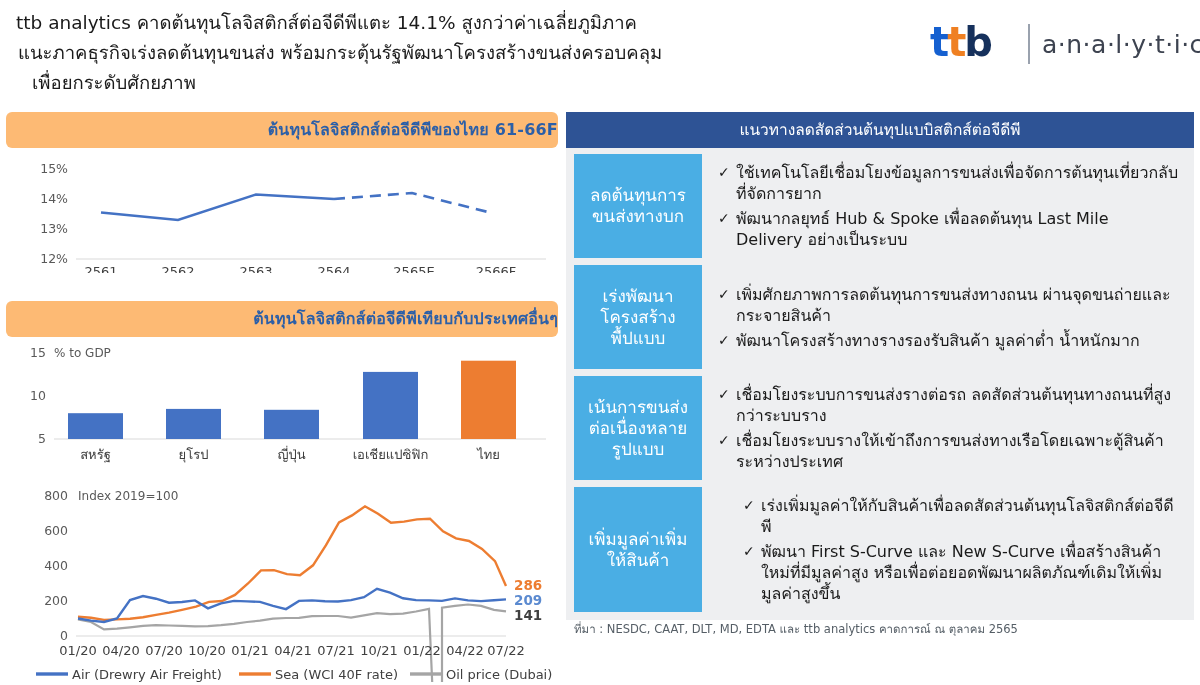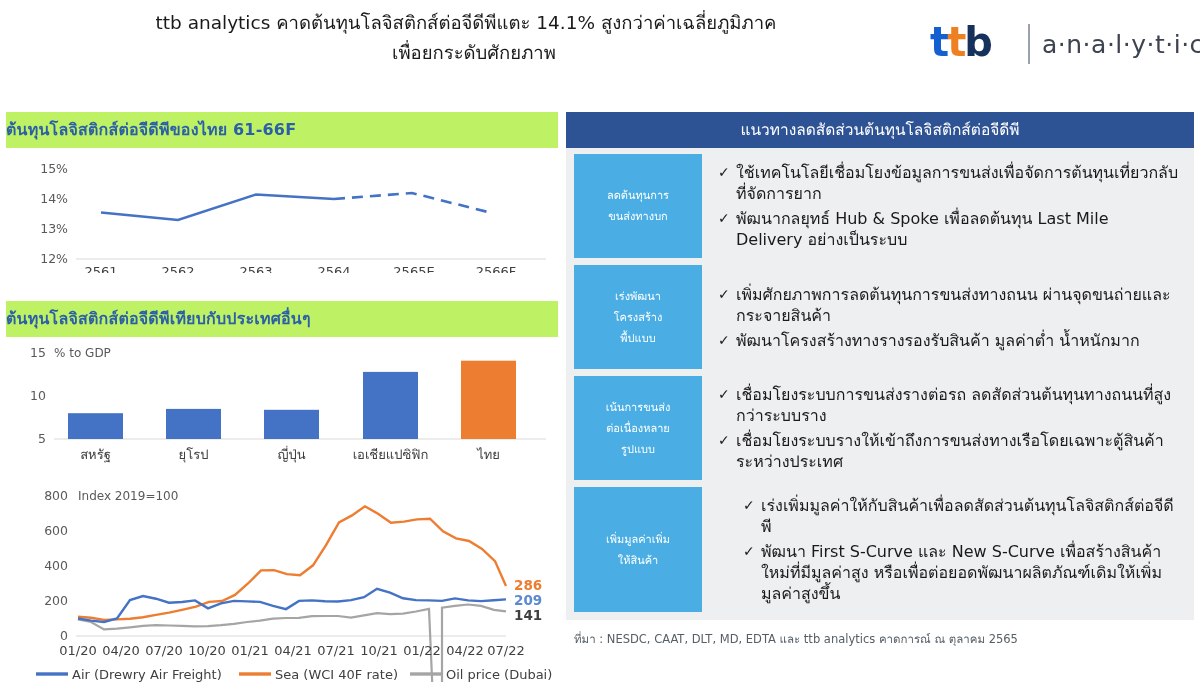--- a/index.html
+++ b/index.html
@@ -5,70 +5,71 @@
   html,body{margin:0;padding:0;}
   body{
     width:1200px;height:685px;background:#ffffff;
     font-family:"DejaVu Sans","Liberation Sans",sans-serif;
     overflow:hidden;position:relative;
   }
   
   #header{position:absolute;left:0;top:0;width:1200px;height:110px;}
   #headline{position:absolute;left:16px;top:8px;width:900px;
     font-size:18.5px;line-height:30px;color:#1a1a1a;font-weight:400;}
-  #headline div{white-space:nowrap;text-align:center;}
+  #headline div{white-space:nowrap;}
   #headline .l2{padding-left:2px;}
   #headline .l3{padding-left:16px;}
   #logo{position:absolute;left:930px;top:20px;width:250px;height:52px;}
   #logo-mark{position:absolute;left:0;top:0;font-size:40px;line-height:44px;
     font-weight:700;letter-spacing:-2px;font-family:"DejaVu Sans",sans-serif;}
   #logo-mark .t1{color:#1560d0;}
   #logo-mark .t2{color:#ef8022;}
   #logo-mark .b1{color:#16315c;}
   #logo-div{position:absolute;left:98px;top:4px;width:2px;height:40px;background:#9aa2ae;}
   #logo-word{position:absolute;left:112px;top:10px;font-size:25px;color:#3d4350;
     letter-spacing:.5px;font-weight:400;}
   
   #left{position:absolute;left:6px;top:112px;width:552px;height:570px;}
   .panel-title{
-    background:#bef264;color:#2b5fa8;text-align:left;
-    font-size:16px;font-weight:700;padding:5px 0 6px 0;letter-spacing:.2px;
+    background:#fdba74;color:#2b5fa8;text-align:right;
+    font-size:16px;font-weight:700;padding:5px 0 6px 0;letter-spacing:.2px;border-radius:6px;
   }
   .chart-box{position:relative;background:#fff;}
   .axis-label{fill:#595959;font-size:12px;font-family:"DejaVu Sans",sans-serif;}
   .tick-label{fill:#595959;font-size:12.5px;font-family:"DejaVu Sans",sans-serif;}
   .cat-label{fill:#404040;font-size:13px;font-family:"DejaVu Sans",sans-serif;}
   .val-label{font-size:13.5px;font-weight:700;font-family:"DejaVu Sans",sans-serif;}
   
   #right{position:absolute;left:566px;top:112px;width:628px;height:570px;}
   #right-title{
     background:#2e5395;color:#ffffff;text-align:center;
     font-size:15.5px;font-weight:400;padding:5px 0 6px 0;
   }
   #cards{background:#eeeff1;padding:6px 0 8px 0;}
   .card{display:flex;align-items:stretch;margin-bottom:7px;}
   .card:last-child{margin-bottom:0;gap:25px;}
   .card-label{
     width:128px;min-height:104px;background:#4aaee4;color:#ffffff;
     display:flex;align-items:center;justify-content:center;text-align:center;
-    font-size:11px;line-height:21px;margin-left:8px;flex:0 0 128px;
+    font-size:17px;line-height:21px;margin-left:8px;flex:0 0 128px;
   }
   .card-body{flex:1;padding:6px 14px 6px 16px;display:flex;
     flex-direction:column;justify-content:center;}
   .bullet{display:flex;align-items:flex-start;margin:2px 0;}
   .check{color:#1a1a1a;font-size:14px;line-height:21px;flex:0 0 18px;}
   .btext{color:#1a1a1a;font-size:16px;line-height:21px;}
-  #source{margin-top:10px;padding-left:8px;font-size:11.5px;color:#555e66;}
+  #source{padding-left:8px;font-size:11.5px;color:#555e66;}
 </style>
 </head>
 <body>
 
 <div id="header">
   <div id="headline">
     <div class="l1">ttb analytics คาดต้นทุนโลจิสติกส์ต่อจีดีพีแตะ 14.1% สูงกว่าค่าเฉลี่ยภูมิภาค</div>
+    <div class="l2">แนะภาคธุรกิจเร่งลดต้นทุนขนส่ง พร้อมกระตุ้นรัฐพัฒนาโครงสร้างขนส่งครอบคลุม</div>
     <div class="l3">เพื่อยกระดับศักยภาพ</div>
   </div>
   <div id="logo">
     <div id="logo-mark"><span class="t1">t</span><span class="t2">t</span><span class="b1">b</span></div>
     <div id="logo-div"></div>
     <div id="logo-word">a·n·a·l·y·t·i·c·s</div>
   </div>
 </div>
 
 <div id="left">
@@ -162,21 +163,21 @@
           <text class="cat-label" x="269" y="202">Sea (WCI 40F rate)</text>
           <line x1="404" y1="197" x2="436" y2="197" stroke="#a5a5a5" stroke-width="3.4"></line>
           <text class="cat-label" x="440" y="202">Oil price (Dubai)</text>
         </g>
       </svg>
     </div>
   </div>
 </div>
 
 <div id="right">
-  <div id="right-title">แนวทางลดสัดส่วนต้นทุนโลจิสติกส์ต่อจีดีพี</div>
+  <div id="right-title">แนวทางลดสัดส่วนต้นทุปแบบิสติกส์ต่อจีดีพี</div>
   <div id="cards">
 
     <div class="card">
       <div class="card-label">
         <span>
           <span>ลดต้นทุนการ</span><br>
           <span>ขนส่งทางบก</span>
         </span>
       </div>
       <div class="card-body">

